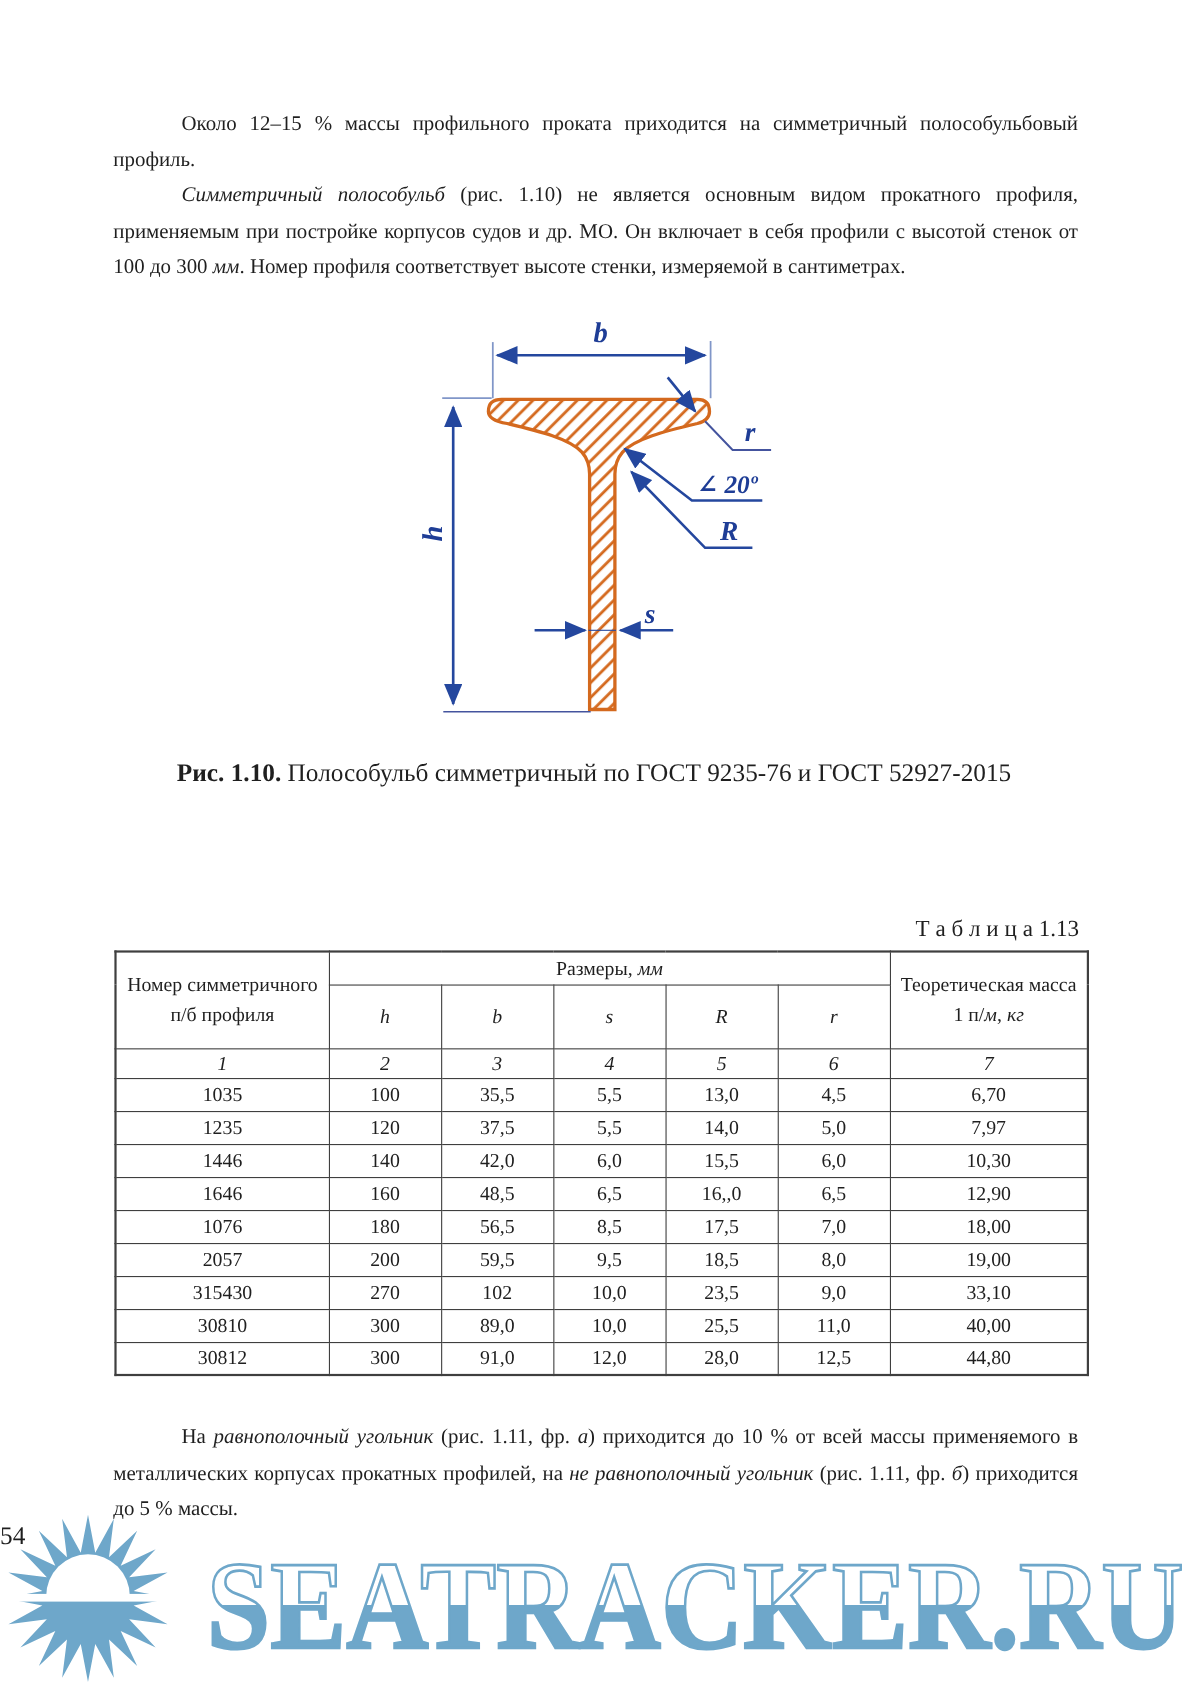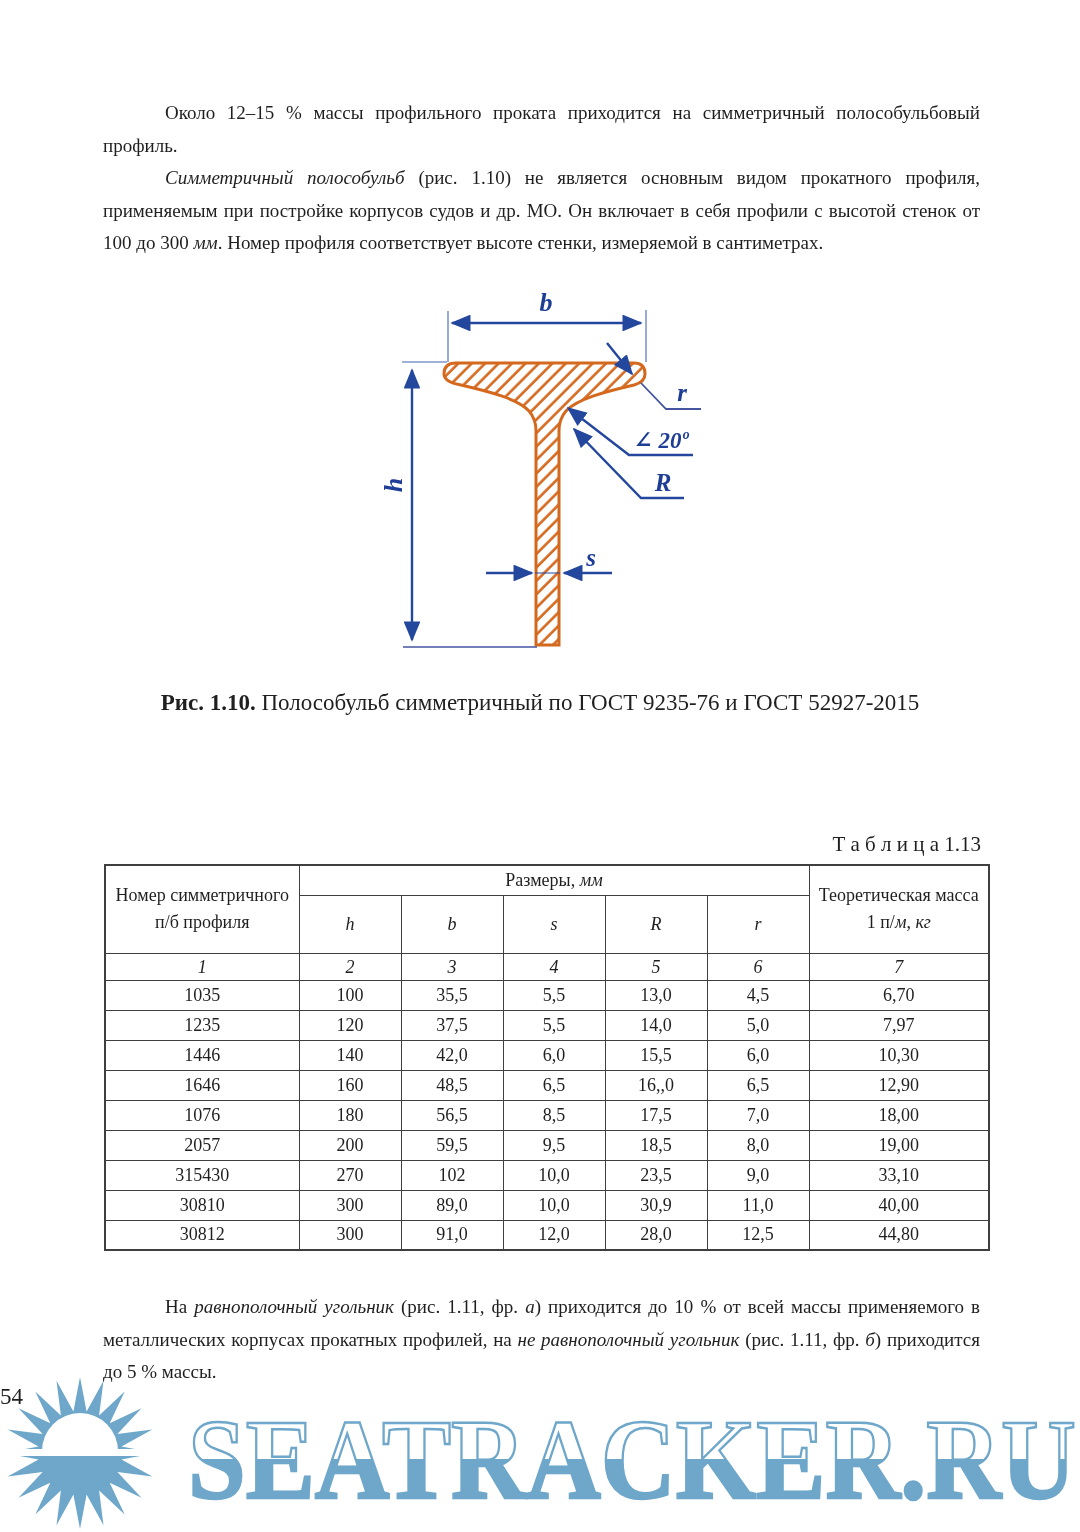--- a/index.html
+++ b/index.html
@@ -201,21 +201,21 @@
           <td>10,0</td>
           <td>23,5</td>
           <td>9,0</td>
           <td>33,10</td>
         </tr>
         <tr>
           <td>30810</td>
           <td>300</td>
           <td>89,0</td>
           <td>10,0</td>
-          <td>30,9</td>
+          <td>25,5</td>
           <td>11,0</td>
           <td>40,00</td>
         </tr>
         <tr>
           <td>30812</td>
           <td>300</td>
           <td>91,0</td>
           <td>12,0</td>
           <td>28,0</td>
           <td>12,5</td>

